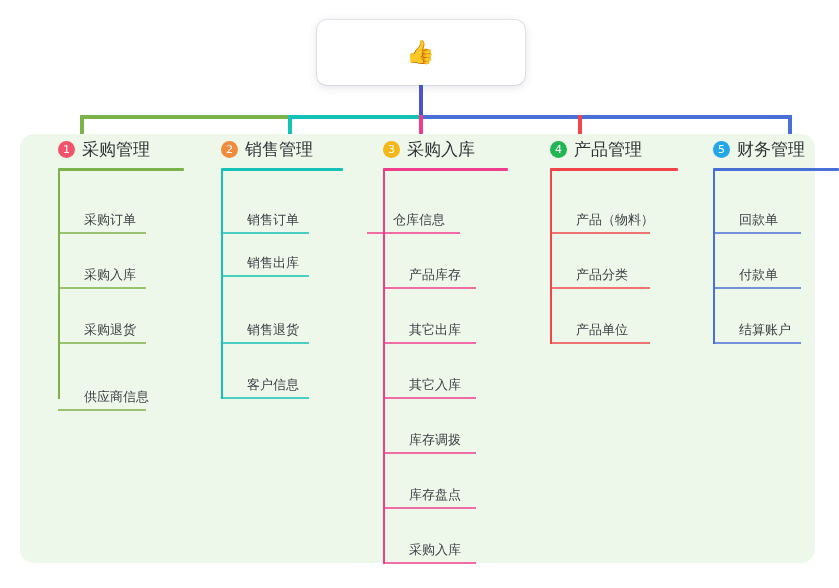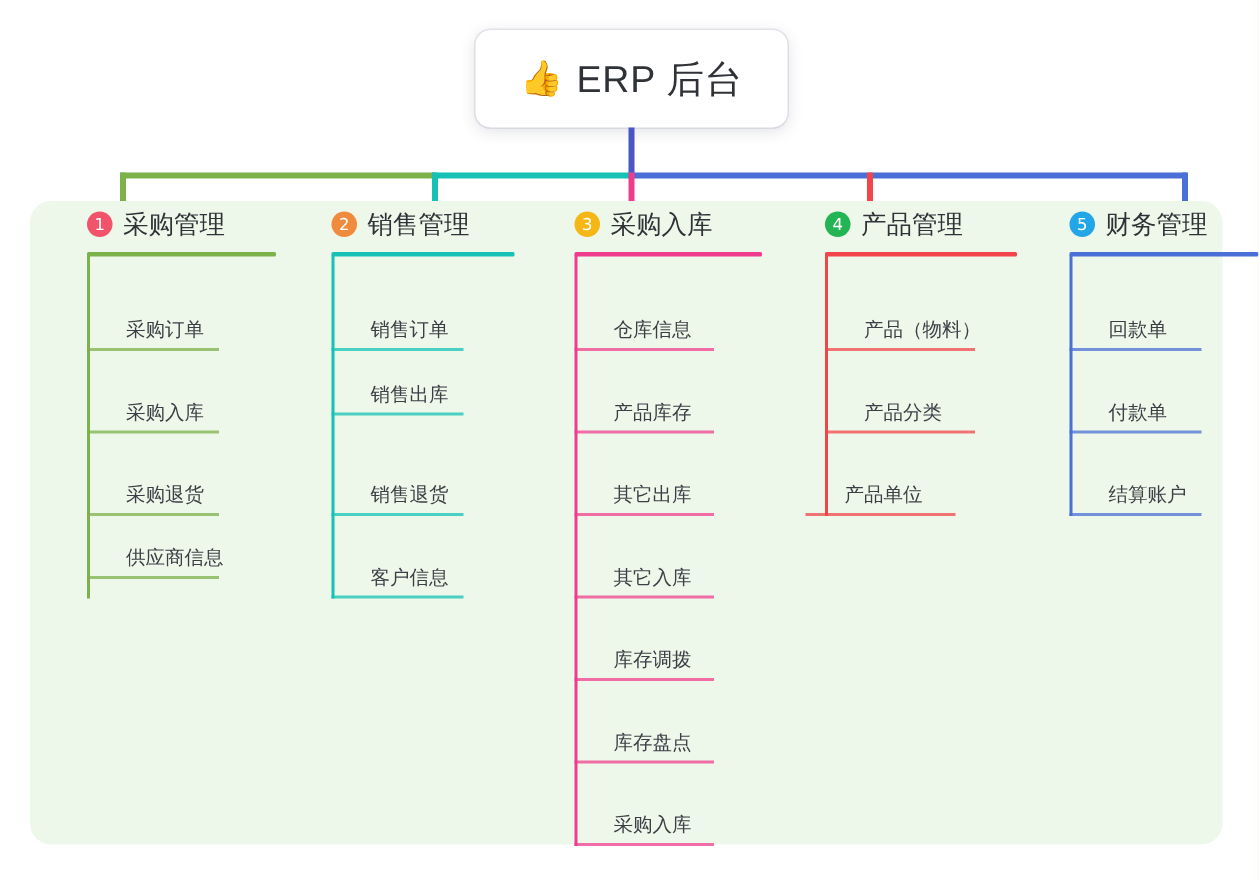--- a/index.html
+++ b/index.html
@@ -52,21 +52,20 @@
   .leaf-rule{position:absolute;left:0;bottom:0;height:2px;}
 </style>
 </head>
 <body>
 
 <div id="stage">
 
   <div class="root-card">
     <div class="root-inner">
       <span class="root-emoji">👍</span>
-      <span class="root-title">ERP 后台</span>
     </div>
   </div>
 
   <div id="connectors">
       <div class="conn" style="left: 419px; top: 85px; width: 4px; height: 32px; background: rgb(74, 85, 200); border-radius: 0px 0px 2px 2px;"></div>
       <div class="conn" style="left: 80px; top: 115px; width: 210px; height: 4px; background: rgb(124, 178, 74);"></div>
       <div class="conn" style="left: 288px; top: 115px; width: 133px; height: 4px; background: rgb(22, 194, 181);"></div>
       <div class="conn" style="left: 419px; top: 115px; width: 372px; height: 4px; background: rgb(74, 111, 214);"></div>
       <div class="conn" style="left: 80px; top: 115px; width: 4px; height: 28px; background: rgb(124, 178, 74);"></div>
       <div class="conn" style="left: 288px; top: 115px; width: 4px; height: 28px; background: rgb(22, 194, 181);"></div>
@@ -89,21 +88,21 @@
             <div class="leaf-rule" style="width: 88px; background: rgb(124, 178, 74); opacity: 0.75;"></div>
           </div>
           <div class="leaf" style="left: 18px; top: 100px; width: 88px; height: 55px;">
             <span class="leaf-label">采购入库</span>
             <div class="leaf-rule" style="width: 88px; background: rgb(124, 178, 74); opacity: 0.75;"></div>
           </div>
           <div class="leaf" style="left: 18px; top: 155px; width: 88px; height: 55px;">
             <span class="leaf-label">采购退货</span>
             <div class="leaf-rule" style="width: 88px; background: rgb(124, 178, 74); opacity: 0.75;"></div>
           </div>
-          <div class="leaf" style="left: 18px; top: 197px; width: 88px; height: 55px; text-align: right;">
+          <div class="leaf" style="left: 18px; top: 222px; width: 88px; height: 55px; text-align: right;">
             <span class="leaf-label">供应商信息</span>
             <div class="leaf-rule" style="width: 88px; background: rgb(124, 178, 74); opacity: 0.75;"></div>
           </div>
         </div>
         <div class="col" style="left: 183px;">
           <div class="col-head">
             <span class="badge" style="background: rgb(240, 138, 60);">2</span>
             <span class="col-title">销售管理</span>
           </div>
           <div class="head-rule" style="top: 34px; width: 122px; background: rgb(22, 194, 181);"></div>
@@ -125,21 +124,21 @@
             <div class="leaf-rule" style="width: 88px; background: rgb(22, 194, 181); opacity: 0.75;"></div>
           </div>
         </div>
         <div class="col" style="left: 345px;">
           <div class="col-head">
             <span class="badge" style="background: rgb(245, 183, 21);">3</span>
             <span class="col-title">采购入库</span>
           </div>
           <div class="head-rule" style="top: 34px; width: 125px; background: rgb(239, 61, 142);"></div>
           <div class="spine" style="left: 18px; top: 36px; height: 394px; background: rgb(239, 61, 142);"></div>
-          <div class="leaf" style="left: 18px; top: 45px; width: 93px; height: 55px; font-family: Liberation Mono, monospace;">
+          <div class="leaf" style="left: 2px; top: 45px; width: 93px; height: 55px; font-family: Liberation Mono, monospace;">
             <span class="leaf-label">仓库信息</span>
             <div class="leaf-rule" style="width: 93px; background: rgb(239, 61, 142); opacity: 0.75;"></div>
           </div>
           <div class="leaf" style="left: 18px; top: 100px; width: 93px; height: 55px; padding-left: 14px;">
             <span class="leaf-label">产品库存</span>
             <div class="leaf-rule" style="width: 93px; background: rgb(239, 61, 142); opacity: 0.75;"></div>
           </div>
           <div class="leaf" style="left: 18px; top: 155px; width: 93px; height: 55px;">
             <span class="leaf-label">其它出库</span>
             <div class="leaf-rule" style="width: 93px; background: rgb(239, 61, 142); opacity: 0.75;"></div>
@@ -169,21 +168,21 @@
           <div class="head-rule" style="top: 34px; width: 128px; background: rgb(242, 69, 75);"></div>
           <div class="spine" style="left: 18px; top: 36px; height: 174px; background: rgb(242, 69, 75);"></div>
           <div class="leaf" style="left: 18px; top: 45px; width: 100px; height: 55px;">
             <span class="leaf-label">产品（物料）</span>
             <div class="leaf-rule" style="width: 100px; background: rgb(242, 69, 75); opacity: 0.75;"></div>
           </div>
           <div class="leaf" style="left: 18px; top: 100px; width: 100px; height: 55px;">
             <span class="leaf-label">产品分类</span>
             <div class="leaf-rule" style="width: 100px; background: rgb(242, 69, 75); opacity: 0.75;"></div>
           </div>
-          <div class="leaf" style="left: 5px; top: 155px; width: 100px; height: 55px;">
+          <div class="leaf" style="left: 18px; top: 155px; width: 100px; height: 55px;">
             <span class="leaf-label">产品单位</span>
             <div class="leaf-rule" style="width: 100px; background: rgb(242, 69, 75); opacity: 0.75;"></div>
           </div>
         </div>
         <div class="col" style="left: 675px;">
           <div class="col-head">
             <span class="badge" style="background: rgb(35, 166, 232);">5</span>
             <span class="col-title">财务管理</span>
           </div>
           <div class="head-rule" style="top: 34px; width: 126px; background: rgb(74, 111, 214);"></div>

